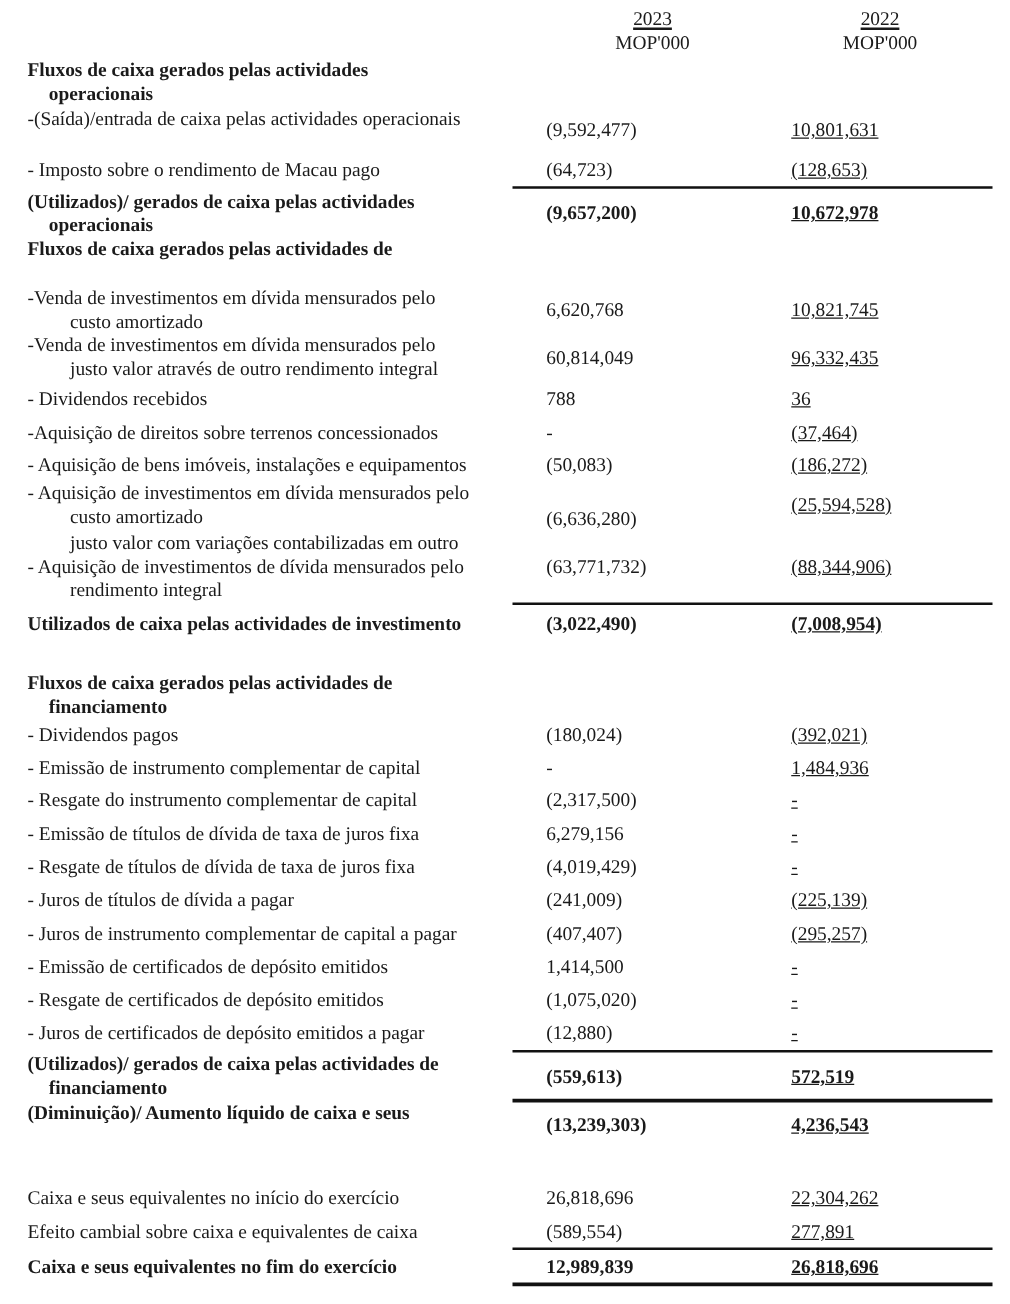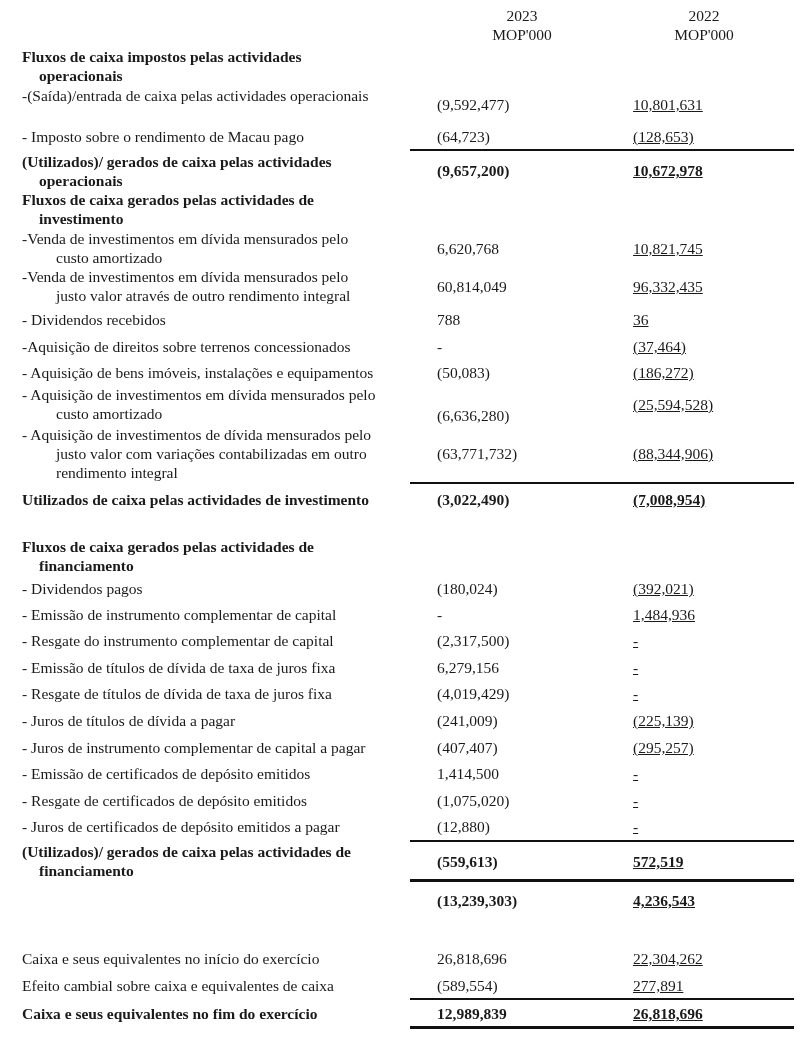--- a/index.html
+++ b/index.html
@@ -2,21 +2,21 @@
 <html><head>
 <meta charset="utf-8">
 <style>
   html, body { margin: 0; padding: 0; background: #ffffff; }
   body {
     width: 808px; height: 1043px; position: relative; overflow: hidden;
     font-family: "Liberation Serif", "DejaVu Serif", serif;
     color: #1a1a1a; font-size: 15.5px;
   }
   .col-head { position: absolute; top: 6px; text-align: center; line-height: 19px; }
-  .col-head .yr { text-decoration-thickness: 2px; text-underline-offset: 2px; }
+  .col-head .yr { text-decoration: underline; text-decoration-thickness: 2px; text-underline-offset: 2px; }
   #h2023 { left: 467px; width: 110px; }
   #h2022 { left: 649px; width: 110px; }
 
   .row { position: absolute; left: 0; width: 808px; }
   .label { position: absolute; left: 22px; width: 385px; line-height: 19px; }
   .label .l2 { display: block; }
   .ind1 { padding-left: 17px; }
   .ind2 { padding-left: 34px; }
   .val { position: absolute; width: 160px; line-height: 19px; }
   .v23 { left: 437px; }
@@ -34,21 +34,21 @@
   <div class="yr">2023</div>
   <div>MOP'000</div>
 </div>
 <div class="col-head" id="h2022">
   <div class="yr">2022</div>
   <div>MOP'000</div>
 </div>
 
 <div class="row" style="top:47px">
   <div class="label bold">
-    <span class="l2">Fluxos de caixa impostos pelas actividades</span>
+    <span class="l2">Fluxos de caixa gerados pelas actividades</span>
     <span class="l2 ind1">operacionais</span>
   </div>
 </div>
 
 <div class="row" style="top:86px">
   <div class="label">
     <span class="l2">-(Saída)/entrada de caixa pelas actividades operacionais</span>
   </div>
   <div class="val v23" style="top:9px">(9,592,477)</div>
   <div class="val v22" style="top:9px">10,801,631</div>
@@ -66,21 +66,20 @@
     <span class="l2">(Utilizados)/ gerados de caixa pelas actividades</span>
     <span class="l2 ind1">operacionais</span>
   </div>
   <div class="val v23 bold" style="top:9px">(9,657,200)</div>
   <div class="val v22 bold" style="top:9px">10,672,978</div>
 </div>
 
 <div class="row" style="top:190px">
   <div class="label bold">
     <span class="l2">Fluxos de caixa gerados pelas actividades de</span>
-    <span class="l2 ind1">investimento</span>
   </div>
 </div>
 
 <div class="row" style="top:229px">
   <div class="label">
     <span class="l2">-Venda de investimentos em dívida mensurados pelo</span>
     <span class="l2 ind2">custo amortizado</span>
   </div>
   <div class="val v23" style="top:10px">6,620,768</div>
   <div class="val v22" style="top:10px">10,821,745</div>
@@ -117,22 +116,22 @@
   <div class="label">
     <span class="l2">- Aquisição de investimentos em dívida mensurados pelo</span>
     <span class="l2 ind2">custo amortizado</span>
   </div>
   <div class="val v23" style="top:21px">(6,636,280)</div>
   <div class="val v22" style="top:10px">(25,594,528)</div>
 </div>
 
 <div class="row" style="top:425px">
   <div class="label">
+    <span class="l2 ind2">justo valor com variações contabilizadas em outro</span>
     <span class="l2">- Aquisição de investimentos de dívida mensurados pelo</span>
-    <span class="l2 ind2">justo valor com variações contabilizadas em outro</span>
     <span class="l2 ind2">rendimento integral</span>
   </div>
   <div class="val v23" style="top:19px">(63,771,732)</div>
   <div class="val v22" style="top:19px">(88,344,906)</div>
 </div>
 <div class="rule r1" style="top:482px"></div>
 
 <div class="row" style="top:490px">
   <div class="label bold">Utilizados de caixa pelas actividades de investimento</div>
   <div class="val v23 bold">(3,022,490)</div>
@@ -203,20 +202,21 @@
     <span class="l2">(Utilizados)/ gerados de caixa pelas actividades de</span>
     <span class="l2 ind1">financiamento</span>
   </div>
   <div class="val v23 bold" style="top:10px">(559,613)</div>
   <div class="val v22 bold" style="top:10px">572,519</div>
 </div>
 <div class="rule r2" style="top:879px"></div>
 
 <div class="row" style="top:881px">
   <div class="label bold">
+    <span class="l2">(Diminuição)/ Aumento líquido de caixa e seus</span>
   </div>
   <div class="val v23 bold" style="top:10px">(13,239,303)</div>
   <div class="val v22 bold" style="top:10px">4,236,543</div>
 </div>
 
 <div class="row" style="top:949px">
   <div class="label">Caixa e seus equivalentes no início do exercício</div>
   <div class="val v23">26,818,696</div>
   <div class="val v22">22,304,262</div>
 </div>

